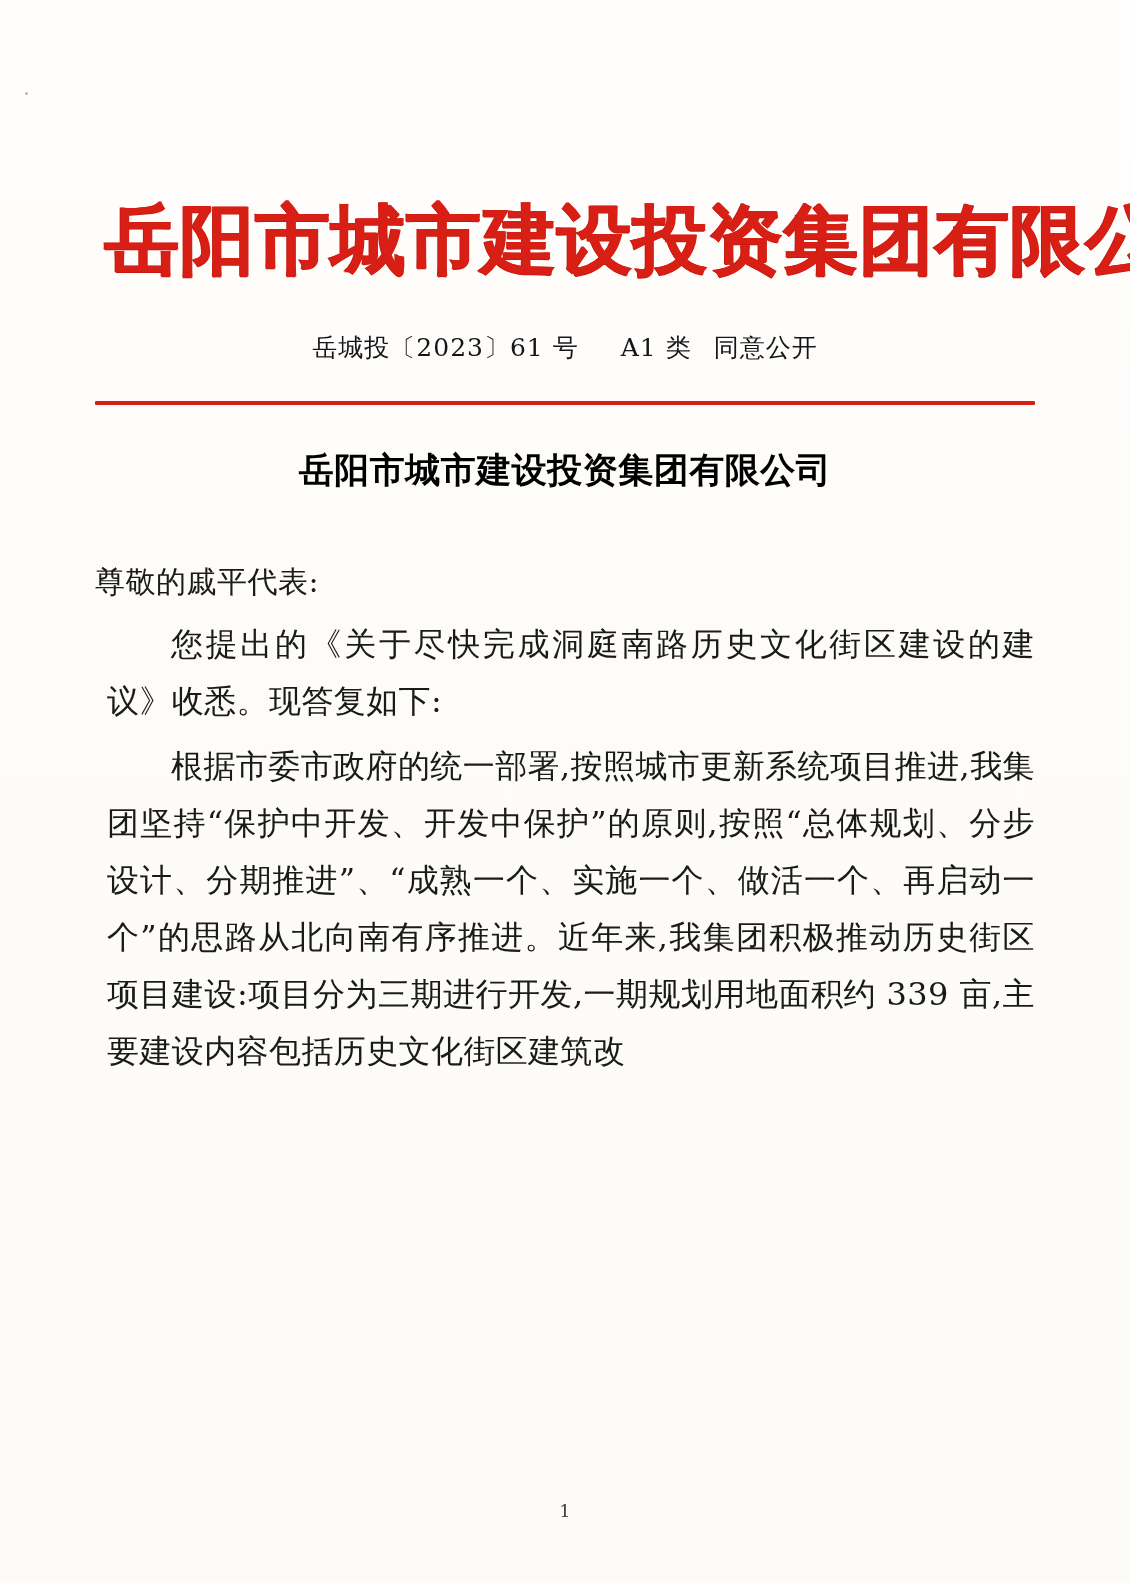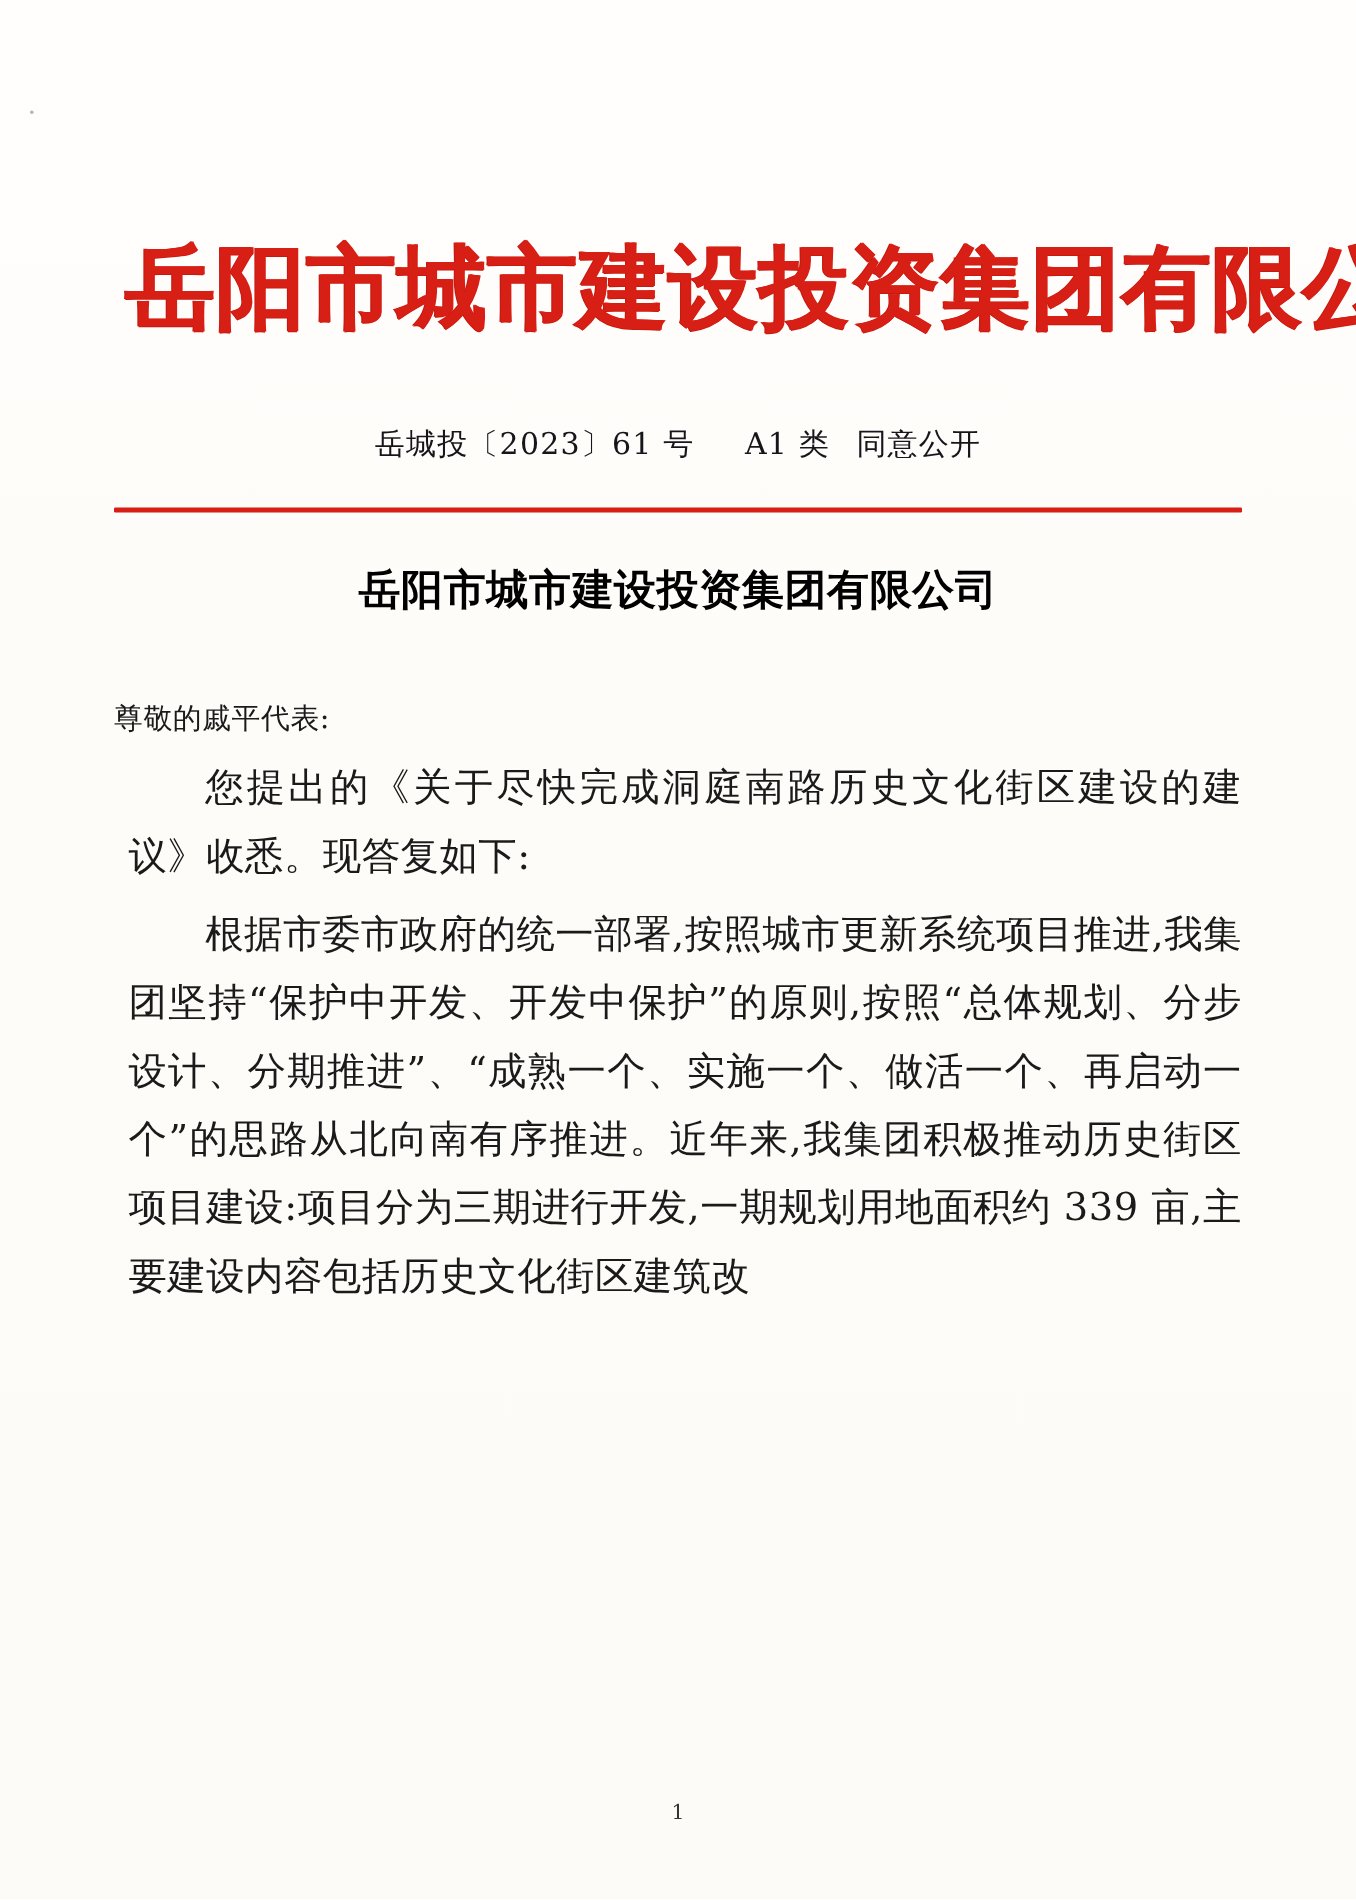--- a/index.html
+++ b/index.html
@@ -54,21 +54,21 @@
     white-space: nowrap;
     transform: scaleX(0.98);
     text-shadow:
        1px 0 0 #d81f15,
       -1px 0 0 #c51a11,
        0 1px 0 #c8190f;
   }
 
   
   .docnum-row {
-    margin-top: 68px;
+    margin-top: 46px;
     text-align: center;
     font-size: 25px;
     letter-spacing: 1px;
     color: #15151a;
     font-family: "DejaVu Serif", "Liberation Serif", serif;
   }
   .docnum-row .num {
     margin-right: 42px;
   }
   .docnum-row .cls {
@@ -94,21 +94,21 @@
     letter-spacing: 0.5px;
   }
   .title-line3 {
     letter-spacing: 22px;
     padding-left: 22px;
   }
 
   
   .salutation {
     margin-top: 60px;
-    font-size: 24px;
+    font-size: 30px;
     line-height: 1.75;
     letter-spacing: 0.5px;
   }
   .para {
     margin-top: 8px;
     font-size: 32px;
     line-height: 1.78;
     letter-spacing: 0.4px;
     text-align: justify;
     text-justify: inter-character;

